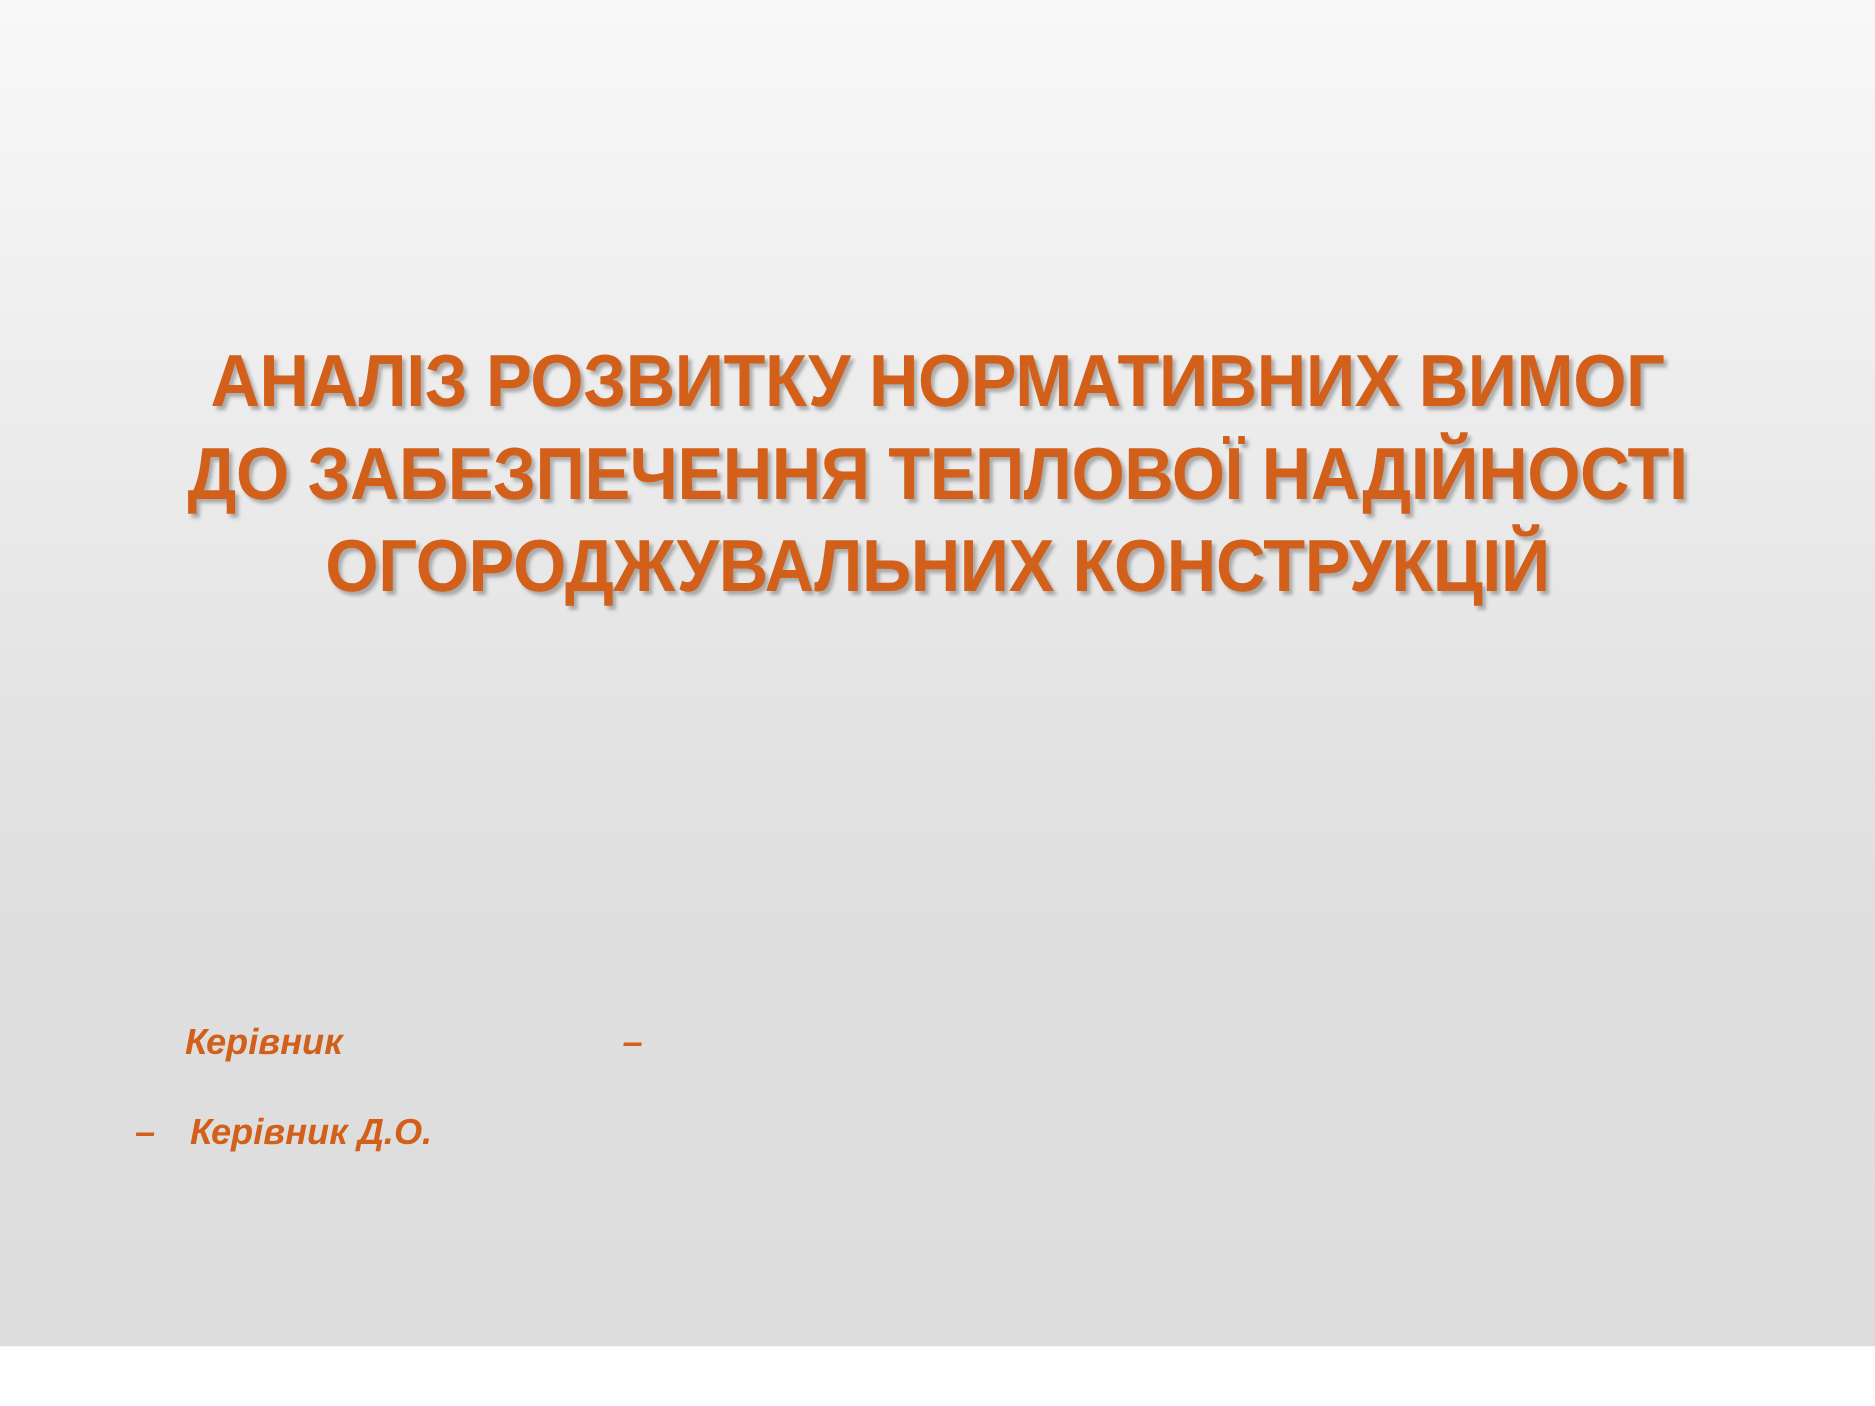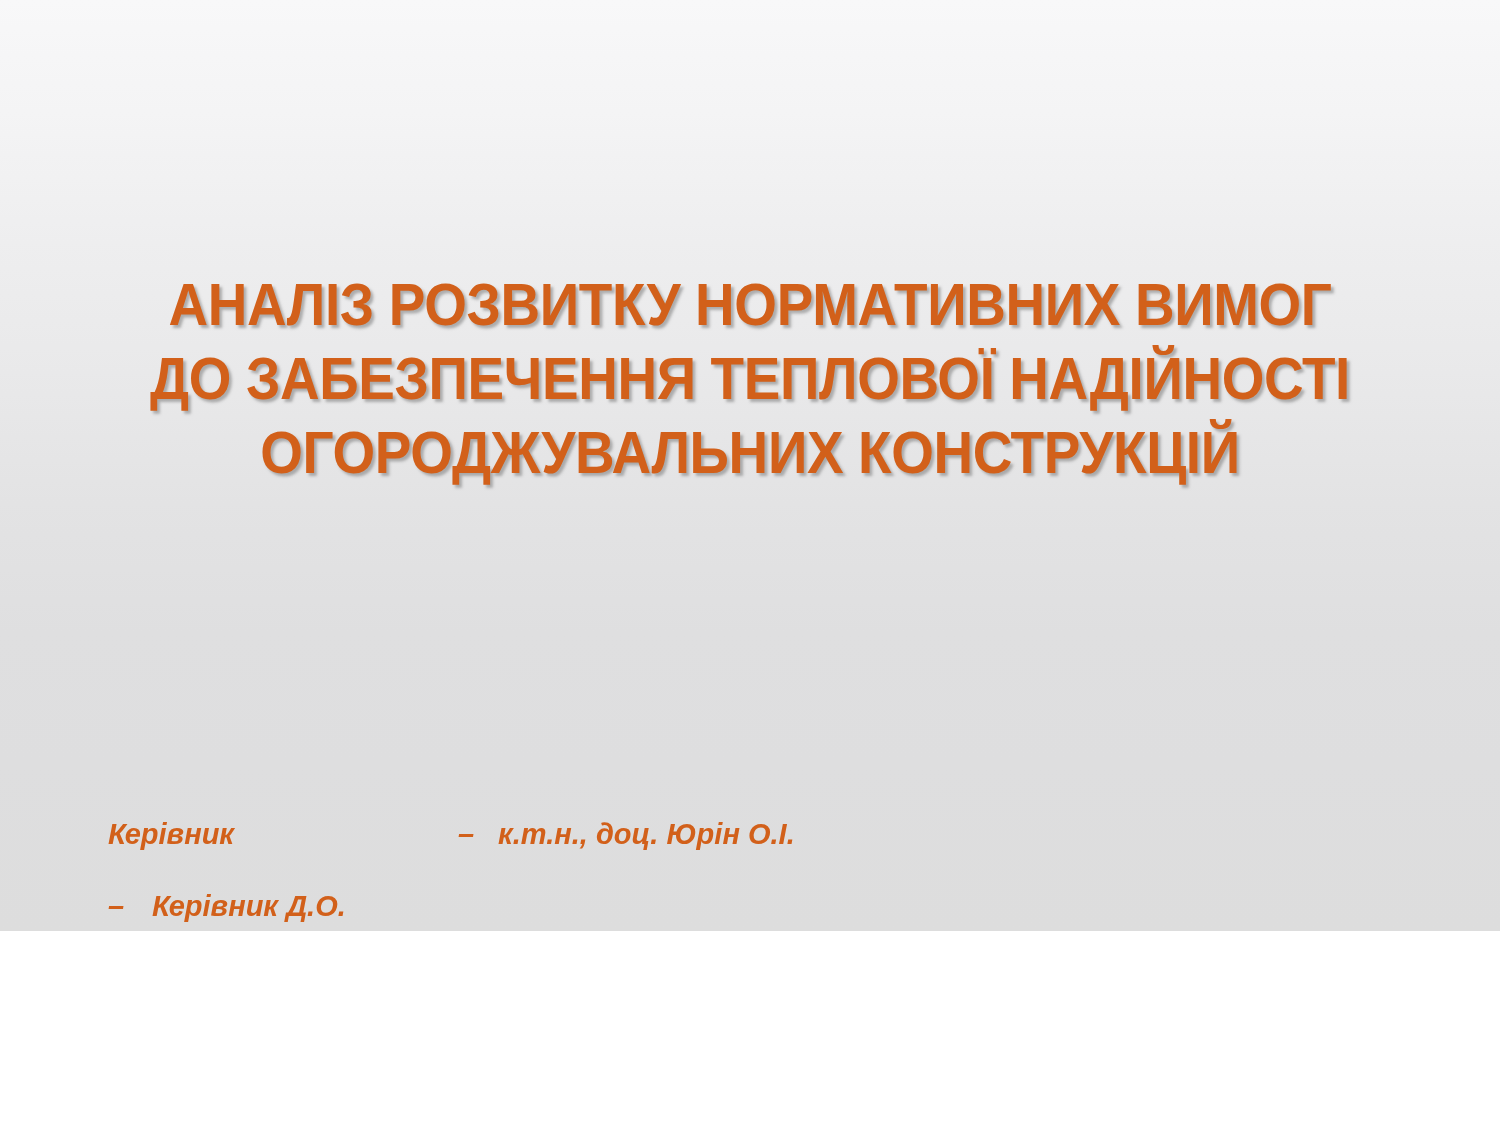--- a/index.html
+++ b/index.html
@@ -9,21 +9,21 @@
   body {
     width: 1500px;
     height: 1125px;
     overflow: hidden;
     font-family: "Liberation Sans", sans-serif;
   }
 
   .slide {
     position: relative;
     width: 1500px;
-    height: 931px;
+    height: 1077px;
     box-sizing: border-box;
     background: linear-gradient(180deg,
         #f8f8f9 0%,
         #f4f4f5 12%,
         #eeeeef 26%,
         #e9e9ea 40%,
         #e3e3e4 54%,
         #dfdfe0 68%,
         #dededf 82%,
         #dddddd 100%);
@@ -70,20 +70,21 @@
     font-style: italic;
     font-size: 29px;
     color: #d2601a;
     white-space: nowrap;
   }
 
   .credit-role {
     display: inline-block;
     width: 336px;
     flex: 0 0 336px;
+    margin-left: 40px;
   }
 
   .credit-dash {
     display: inline-block;
     width: 44px;
     flex: 0 0 44px;
   }
 
   .credit-row.row-supervisor .credit-role { width: 350px; flex-basis: 350px; }
   .credit-row.row-supervisor .credit-dash { width: 40px; flex-basis: 40px; }
@@ -101,21 +102,20 @@
     <span class="title-line">АНАЛІЗ РОЗВИТКУ НОРМАТИВНИХ ВИМОГ</span>
     <span class="title-line">ДО ЗАБЕЗПЕЧЕННЯ ТЕПЛОВОЇ НАДІЙНОСТІ</span>
     <span class="title-line">ОГОРОДЖУВАЛЬНИХ КОНСТРУКЦІЙ</span>
   </div>
 
   <div class="credits">
 
     <div class="credit-row row-supervisor">
       <span class="credit-role">Керівник</span>
       <span class="credit-dash">–</span>
-      <span class="credit-name">к.т.н., доц. Юрін О.І.</span>
     </div>
 
     <div class="credit-row row-student">
       <span class="credit-dash">–</span>
       <span class="credit-name">Керівник Д.О.</span>
     </div>
 
   </div>
 
 </div>

